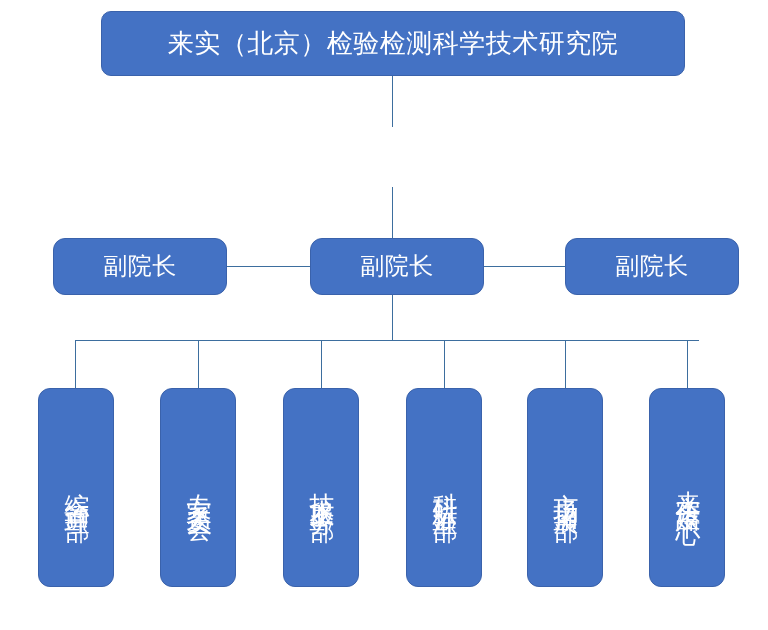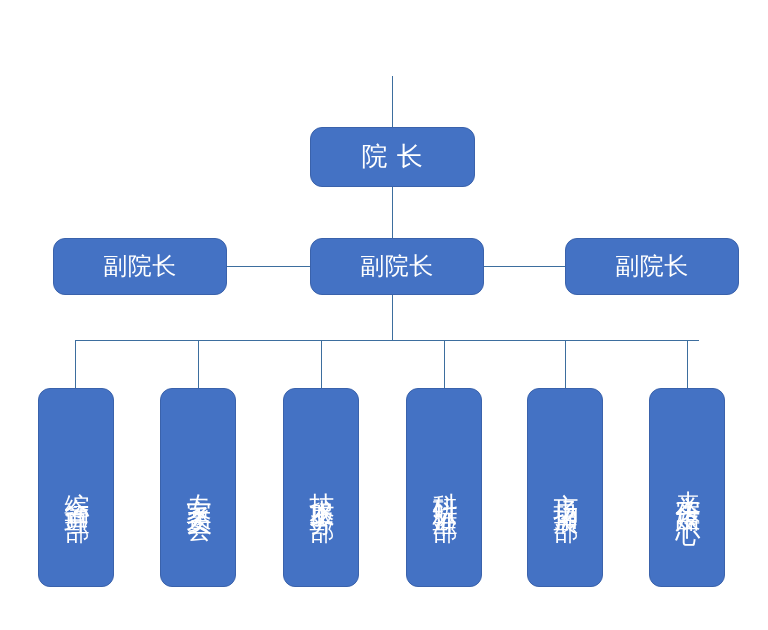--- a/index.html
+++ b/index.html
@@ -97,26 +97,26 @@
   .node.dept.d2 { left: 283px; }
   .node.dept.d3 { left: 406px; }
   .node.dept.d4 { left: 527px; }
   .node.dept.d5 { left: 649px; }
 </style>
 </head>
 <body style="background: rgb(255, 255, 255);">
 
 <div id="org-chart">
 
+  <div class="node root" style="background: rgb(68, 114, 196); border-color: rgb(58, 98, 171); color: rgb(255, 255, 255);">
+    <span>来实（北京）检验检测科学技术研究院</span>
+  </div>
 
   <div class="connector v" style="left: 392px; top: 76px; height: 51px; background: rgb(61, 110, 158);"></div>
 
-  <div class="node director" style="background: rgb(68, 114, 196); border-color: rgb(58, 98, 171); color: rgb(255, 255, 255);">
-    <span>院 长</span>
-  </div>
 
   <div class="connector v" style="left: 392px; top: 187px; height: 51px; background: rgb(61, 110, 158);"></div>
 
   <div class="connector h" style="left: 218px; top: 266px; width: 92px; background: rgb(61, 110, 158);"></div>
 
   <div class="connector h" style="left: 475px; top: 266px; width: 90px; background: rgb(61, 110, 158);"></div>
 
   <div class="node vice vice-left" style="background: rgb(68, 114, 196); border-color: rgb(58, 98, 171); color: rgb(255, 255, 255);">
     <span>副院长</span>
   </div>

